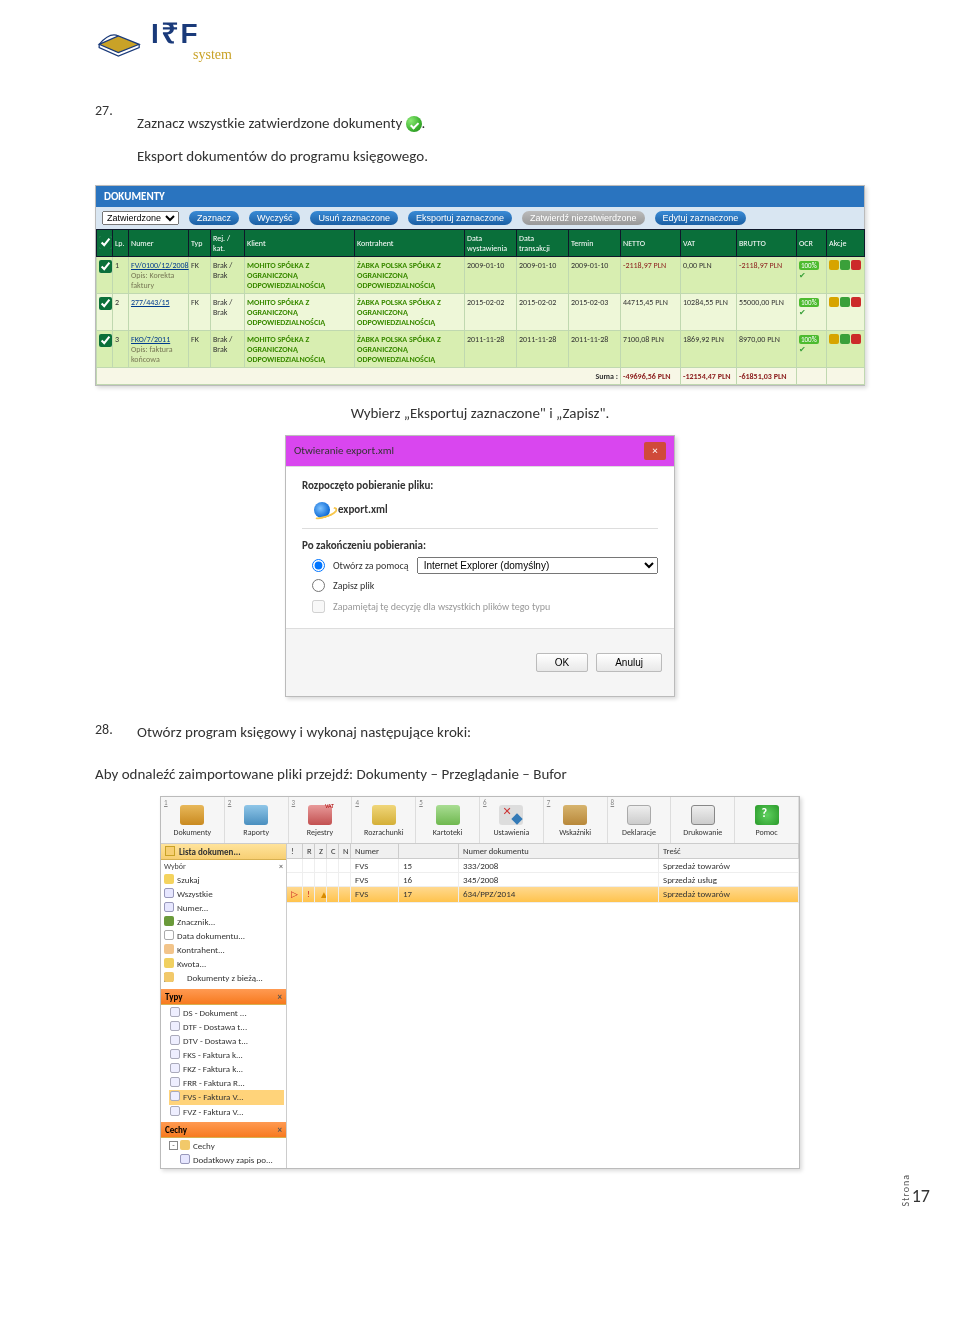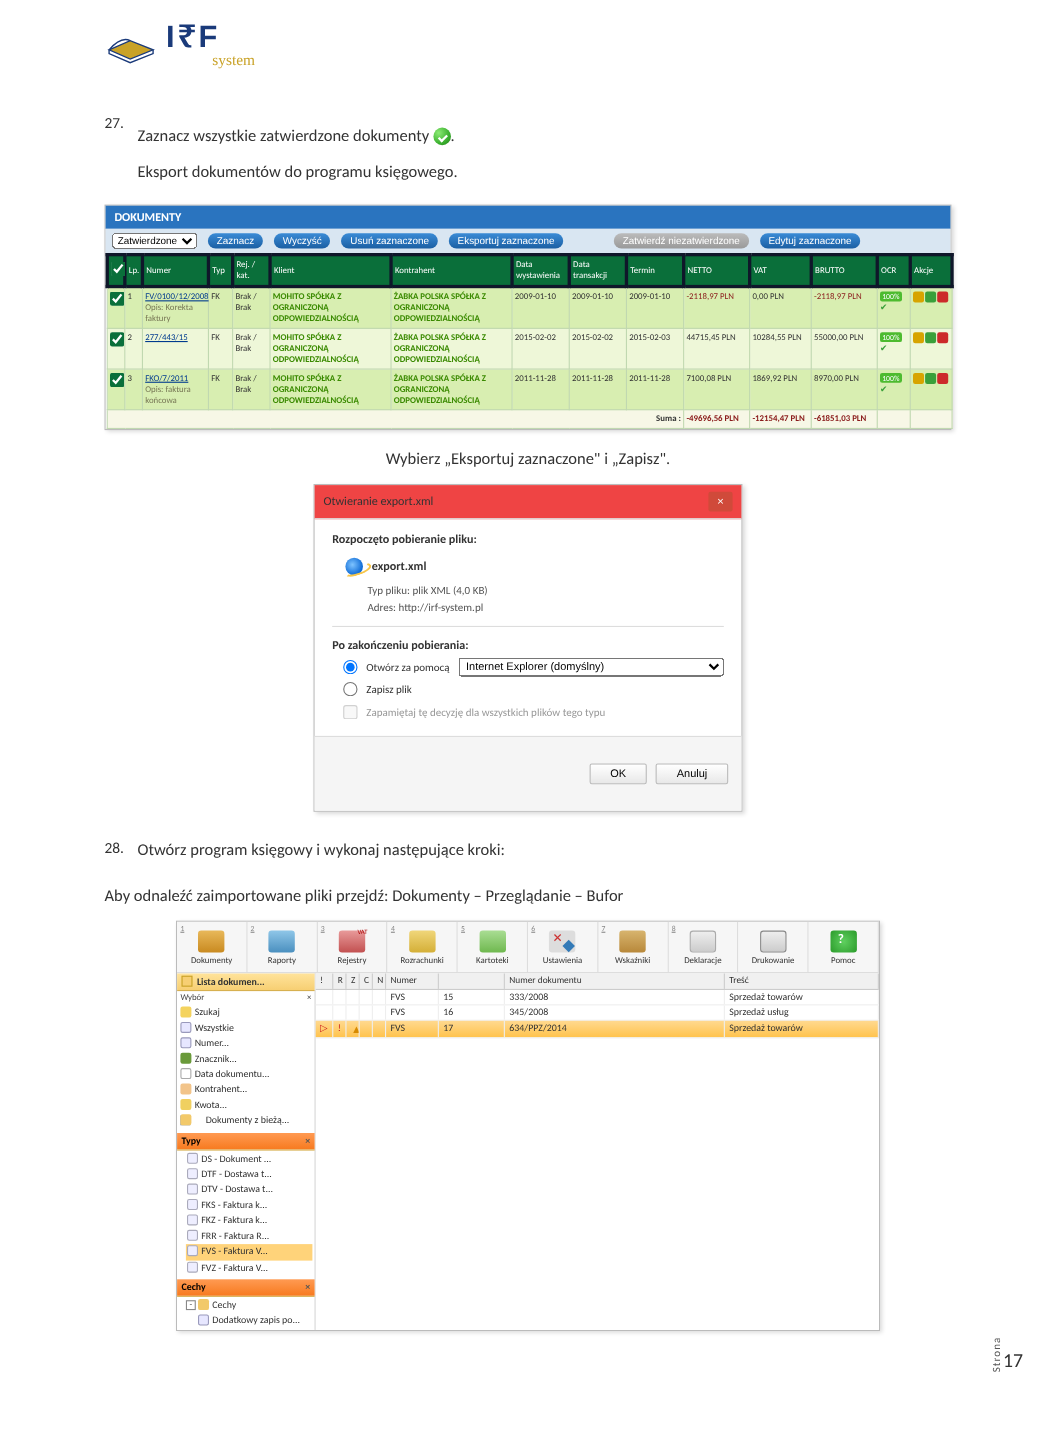--- a/index.html
+++ b/index.html
@@ -5,60 +5,60 @@
   * { box-sizing: border-box; margin: 0; padding: 0; }
   body { font-family: Calibri, Arial, sans-serif; font-size: 14px; color: #333; background: #fff; width: 960px; margin: 0 auto; position: relative; }
   .page { padding: 20px 95px 40px 95px; }
   .logo-wrap { margin-bottom: 40px; }
   .logo { display: flex; align-items: center; gap: 6px; }
   .logo-book { width: 50px; height: 34px; position: relative; }
   .logo-book svg { width: 100%; height: 100%; }
   .logo-text { display: flex; flex-direction: column; line-height: 1; }
   .logo-irf { color: #1a3a7a; font-size: 28px; font-weight: bold; letter-spacing: 3px; font-family: Arial, sans-serif; }
   .logo-system { color: #c9a227; font-size: 14px; font-family: cursive; margin-left: 42px; }
-  .list-item { display: flex; margin-top: 12px; }
+  .list-item { display: flex; gap: 12px; margin-top: 12px; }
   .list-num { min-width: 30px; }
   .list-body { flex: 1; }
   .para { margin: 10px 0; line-height: 1.5; font-size: 15px; color: #333; }
   .check-green { display: inline-block; width: 16px; height: 16px; background: radial-gradient(circle at 30% 30%, #8bea74, #3bb02f 60%, #1f7d17); border-radius: 50%; vertical-align: middle; position: relative; }
   .check-green::after { content: ""; position: absolute; left: 4px; top: 7px; width: 3px; height: 6px; border: solid #fff; border-width: 0 2px 2px 0; transform: rotate(45deg) translateY(-3px); }
   .center { text-align: center; }
 
   
   .shot { border: 1px solid #bbb; margin: 8px auto 16px auto; background: #fff; box-shadow: 2px 2px 4px rgba(0,0,0,0.15); font-size: 10px; }
   .shot-full { width: 100%; }
   .shot-mid { width: 390px; }
   .shot-big2 { width: 640px; }
 
   
   .dok-top { background: #2a74bf; color: #fff; padding: 4px 8px; font-weight: bold; font-size: 11px; }
   .dok-toolbar { background: #d9e6f2; padding: 4px 6px; display: flex; gap: 10px; align-items: center; flex-wrap: wrap; }
   .dok-toolbar select, .dok-toolbar .pillbtn { font-size: 9px; }
   .pillbtn { background: linear-gradient(#3a8bd6, #1b5fa3); color: #fff; border: none; border-radius: 8px; padding: 2px 8px; cursor: pointer; font-size: 9px; }
-  .pillbtn.gray { background: linear-gradient(#bbb, #999); margin-left: 36px; }
+  .pillbtn.gray { background: linear-gradient(#bbb, #999); }
   .dok-table { width: 100%; border-collapse: collapse; table-layout: fixed; }
-  .dok-table th { background: #0a6f3a; color: #fff; font-size: 8px; padding: 3px 2px; text-align: left; border: 3px solid #0f172a; font-weight: normal; }
+  .dok-table th { background: #0a6f3a; color: #fff; font-size: 8px; padding: 3px 2px; text-align: left; border: 1px solid #0f172a; font-weight: normal; }
   .dok-table td { font-size: 8px; padding: 3px 2px; border: 1px solid #c0d8b0; vertical-align: top; }
   .dok-table tr.row0 td { background: #d8eeb1; }
   .dok-table tr.row1 td { background: #eef7d8; }
   .dok-table tr.row2 td { background: #d8eeb1; }
   .dok-table tr.sum td { background: #f7f7e6; font-weight: bold; }
   .cb { accent-color: #0a6f3a; }
   .link-blue { color: #003b8e; text-decoration: underline; font-size: 8px; }
   .green-orange { color: #3a8a00; font-weight: bold; }
   .neg { color: #8a1a1a; }
   .ocr-bar { display:inline-block; background: linear-gradient(90deg,#4dbb2f,#4dbb2f); color:#fff; padding:0 2px; border-radius:2px; font-size:7px; }
   .action-icons { display:flex; gap:1px; }
   .mini-ico { width:10px; height:10px; display:inline-block; border-radius:2px; }
   .mi-edit { background:#d7a400; }
   .mi-up { background:#3aa03a; }
   .mi-del { background:#cc2a2a; }
 
   
-  .dlg-title { background: #ef4444; border-bottom:1px solid #ddd; padding: 6px 8px; display:flex; justify-content:space-between; align-items:center; font-size:11px; }
+  .dlg-title { background: #d946ef; border-bottom:1px solid #ddd; padding: 6px 8px; display:flex; justify-content:space-between; align-items:center; font-size:11px; }
   .dlg-close { background:#d04a3a; color:#fff; width:22px; height:18px; display:flex; align-items:center; justify-content:center; font-size:11px; border-radius:2px; }
   .dlg-body { padding: 12px 16px 10px 16px; font-size:11px; color:#333; }
   .dlg-body .bold { font-weight:bold; }
   .dlg-file { display:flex; align-items:center; gap:8px; margin:10px 0 6px 12px; }
   .ie-icon { width:16px; height:16px; border-radius:50%; background: radial-gradient(circle at 40% 40%, #7ec3ff, #0d6ad6 70%); position:relative; }
   .ie-icon::after { content:""; position:absolute; left:-2px; top:6px; width:22px; height:6px; border:2px solid #f7c64b; border-radius:50%; transform:rotate(-18deg); border-top-color:transparent; border-left-color:transparent; }
   .dlg-meta { margin-left: 32px; font-size:10px; color:#555; line-height:1.5; }
   .dlg-sep { border-top:1px solid #ddd; margin:10px 0; }
   .dlg-row { display:flex; align-items:center; gap:8px; margin:5px 0 5px 10px; font-size:10px; }
   .dlg-select { flex:1; font-size:10px; padding:1px 2px; }
@@ -289,24 +289,20 @@
     <div class="dlg-title">
       <span>Otwieranie export.xml</span>
       <span class="dlg-close">×</span>
     </div>
     <div class="dlg-body">
       <div class="bold">Rozpoczęto pobieranie pliku:</div>
       <div class="dlg-file">
         <span class="ie-icon"></span>
         <span class="bold">export.xml</span>
       </div>
-      <div class="dlg-meta">
-        <div><span>Typ pliku:</span> <span>plik XML (4,0 KB)</span></div>
-        <div><span>Adres:</span> <span>http://irf-system.pl</span></div>
-      </div>
       <div class="dlg-sep"></div>
       <div class="bold">Po zakończeniu pobierania:</div>
       <div class="dlg-row">
         <input type="radio" name="dlgopt" checked="" style="">
         <span>Otwórz za pomocą</span>
         <select class="dlg-select"><option>Internet Explorer (domyślny)</option></select>
       </div>
       <div class="dlg-row">
         <input type="radio" name="dlgopt" style="">
         <span>Zapisz plik</span>

